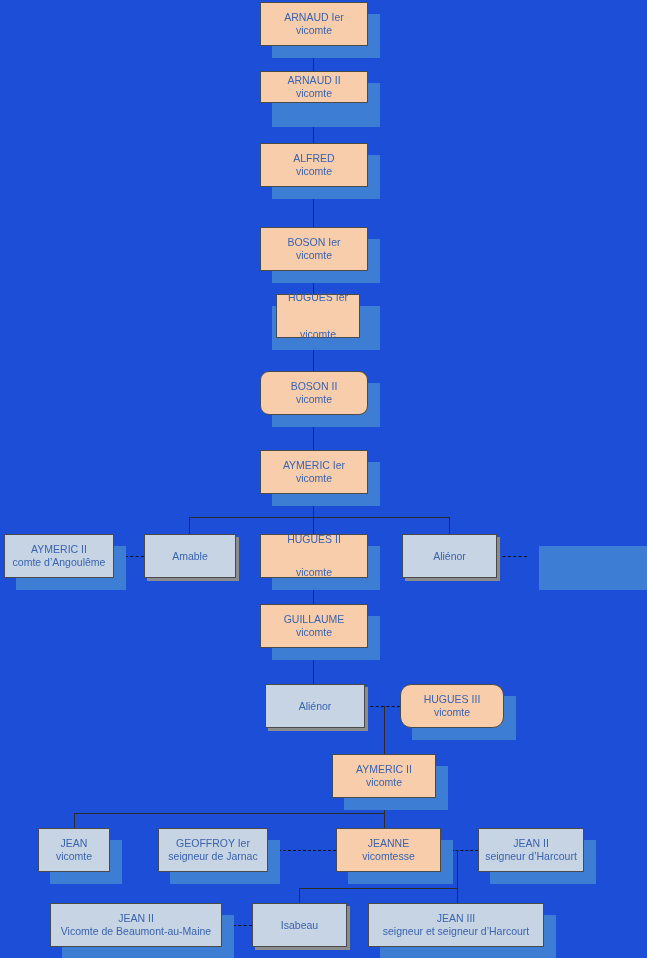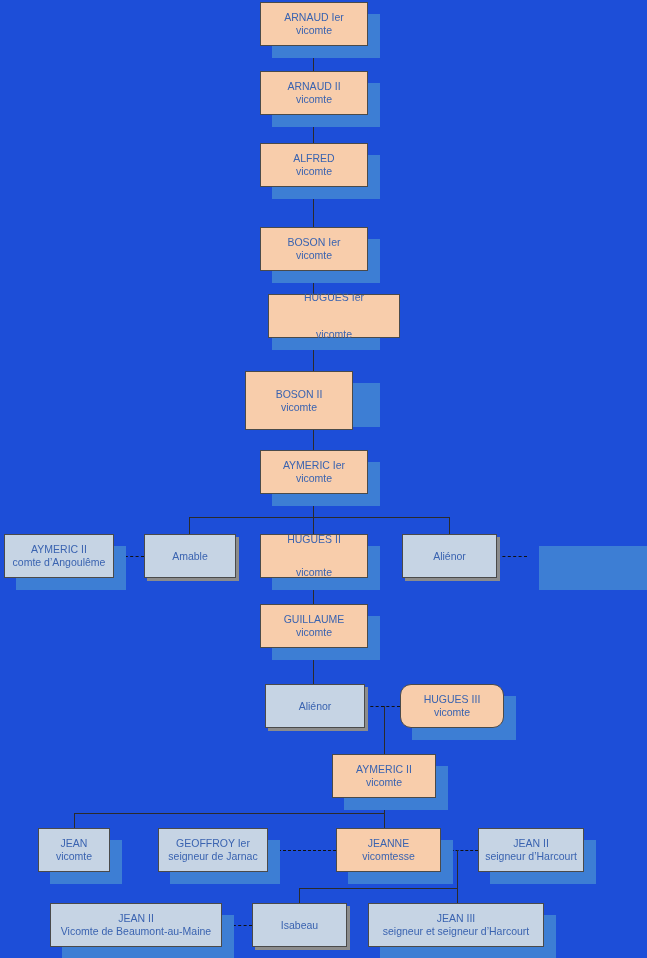--- a/index.html
+++ b/index.html
@@ -127,37 +127,37 @@
   <div class="shadow blueshadow" style="left:348px; top:840px; width:105px; height:44px;"></div>
   <div class="shadow blueshadow" style="left:490px; top:840px; width:106px; height:44px;"></div>
   <div class="shadow blueshadow" style="left:62px;  top:915px; width:172px; height:44px;"></div>
   <div class="shadow grayshadow" style="left:255px; top:906px; width:95px;  height:44px;"></div>
   <div class="shadow blueshadow" style="left:380px; top:915px; width:176px; height:44px;"></div>
 
   <div class="node peach" style="left:260px; top:2px; width:108px; height:44px;">
     <span class="l1">ARNAUD Ier</span>
     <span class="l2">vicomte</span>
   </div>
-  <div class="node peach" style="left:260px; top:71px; width:108px; height:44px;">
+  <div class="node peach" style="left:260px; top:71px; width:108px; height:32px;">
     <span class="l1">ARNAUD II</span>
     <span class="l2">vicomte</span>
   </div>
   <div class="node peach" style="left:260px; top:143px; width:108px; height:44px;">
     <span class="l1">ALFRED</span>
     <span class="l2">vicomte</span>
   </div>
   <div class="node peach" style="left:260px; top:227px; width:108px; height:44px;">
     <span class="l1">BOSON Ier</span>
     <span class="l2">vicomte</span>
   </div>
-  <div class="node peach" style="left:268px; top:294px; width:132px; height:44px;gap:24px;">
+  <div class="node peach" style="left:276px; top:294px; width:84px; height:44px;gap:24px;">
     <span class="l1">HUGUES Ier</span>
     <span class="l2">vicomte</span>
   </div>
-  <div class="node peach" style="left:245px; top:371px; width:108px; height:59px;">
+  <div class="node peach" style="left:260px; top:371px; width:108px; height:44px;border-radius:9px;">
     <span class="l1">BOSON II</span>
     <span class="l2">vicomte</span>
   </div>
   <div class="node peach" style="left:260px; top:450px; width:108px; height:44px;">
     <span class="l1">AYMERIC Ier</span>
     <span class="l2">vicomte</span>
   </div>
   <div class="node blue" style="left:4px; top:534px; width:110px; height:44px;">
     <span class="l1">AYMERIC II</span>
     <span class="l2">comte d’Angoulême</span>

